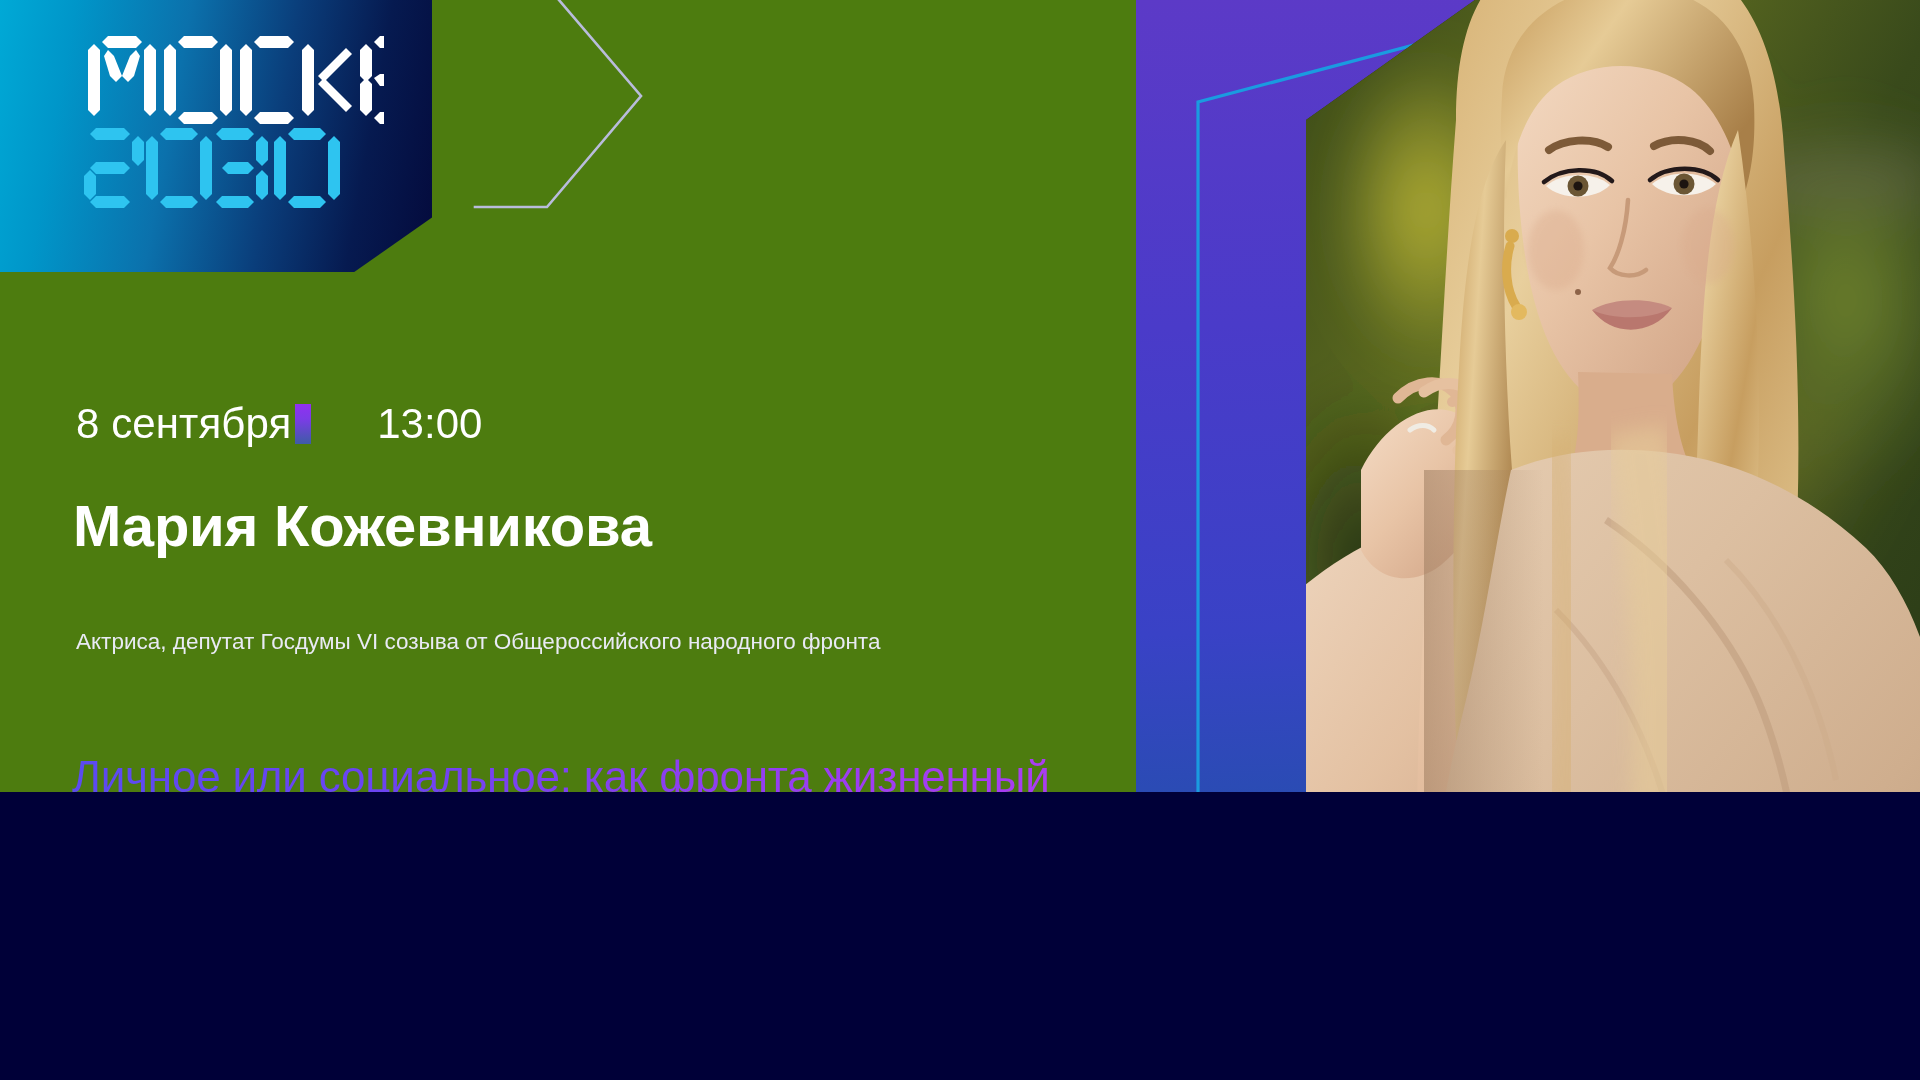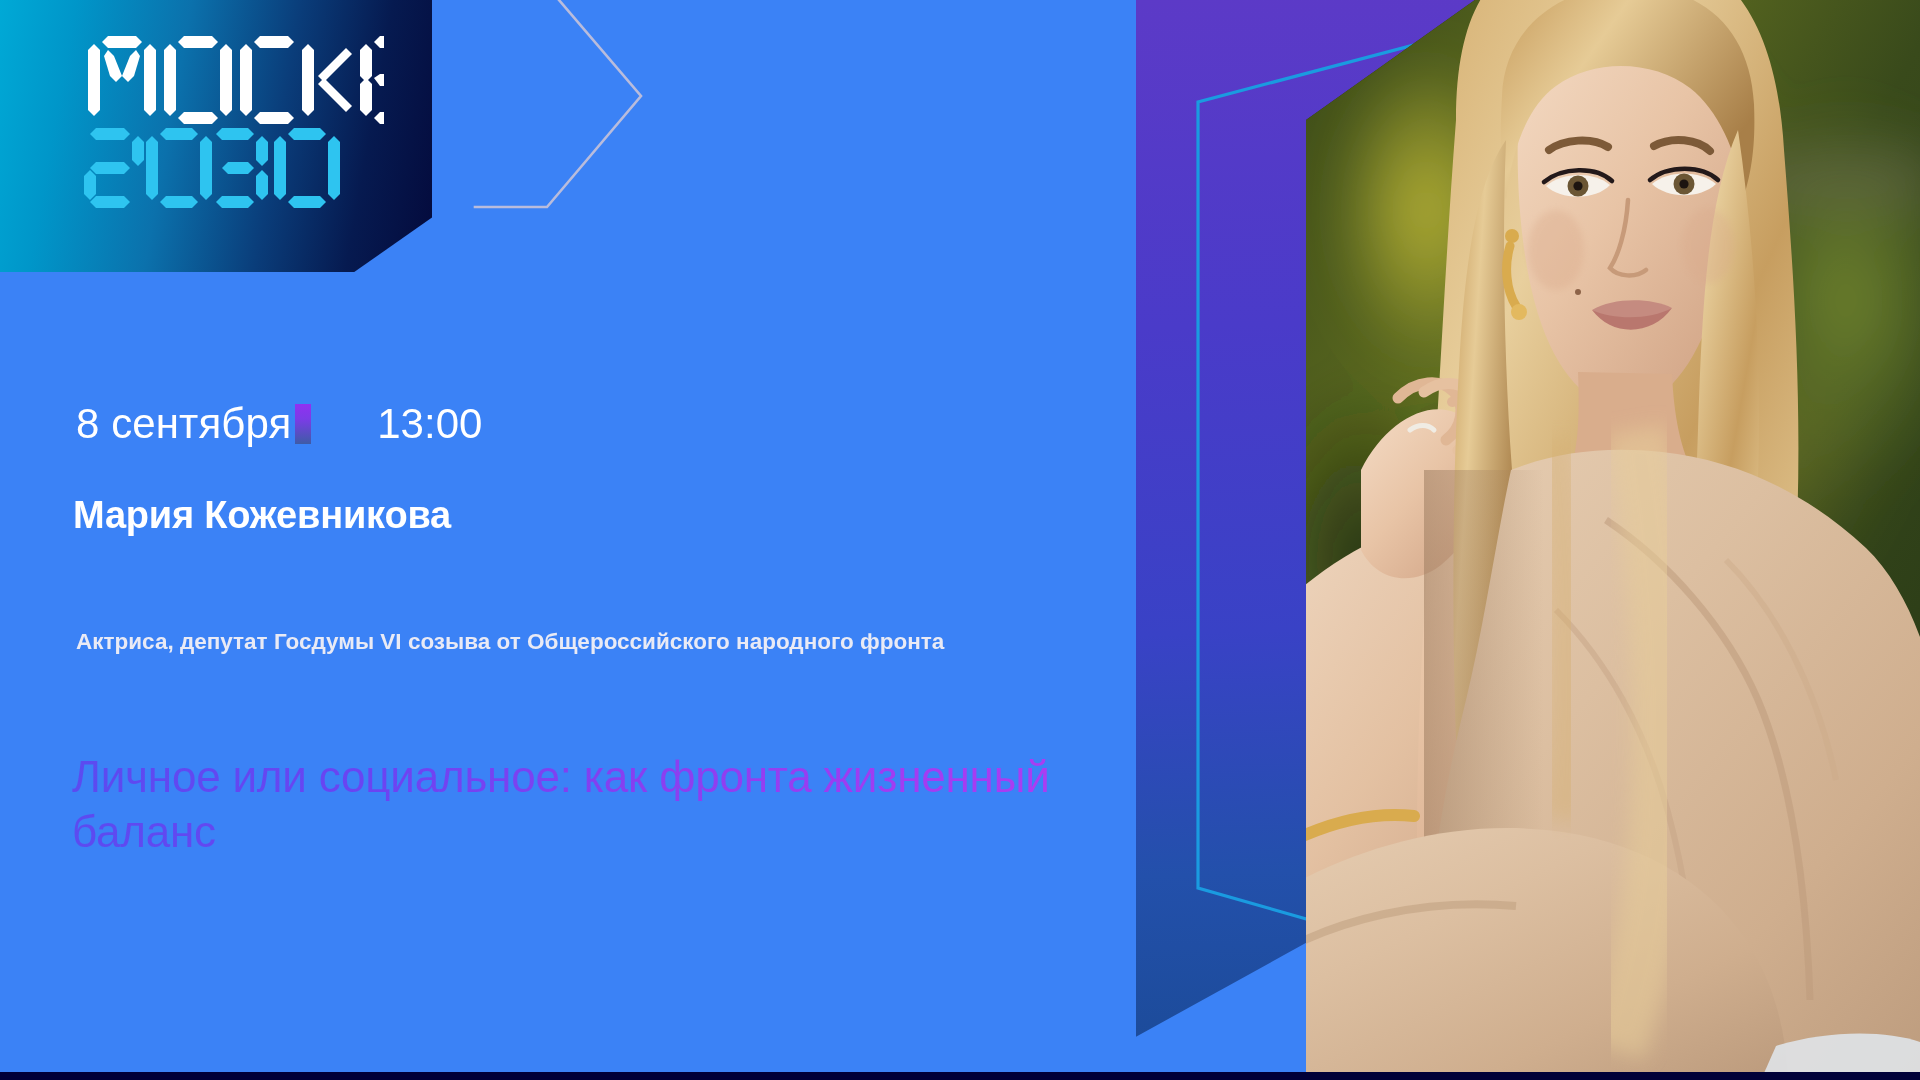--- a/index.html
+++ b/index.html
@@ -3,21 +3,21 @@
 <meta charset="utf-8">
 <title>Москва 2030 — Мария Кожевникова</title>
 <style>
   html,body{margin:0;padding:0;}
   body{
     width:1920px;height:1080px;overflow:hidden;
     background:#000038;
     font-family:"Liberation Sans","DejaVu Sans",sans-serif;
     position:relative;
   }
-  .stage{position:absolute;inset:0;width:1920px;height:1072px;overflow:hidden;background:#3b82f6;}
+  .stage{position:absolute;inset:0;width:1920px;height:792px;overflow:hidden;background:#4d7c0f;}
 
   
   .panel-purple{
     position:absolute;left:1136px;top:0;width:540px;height:1080px;
     background:linear-gradient(175deg,#5b3bc6 0%,#4c3ac7 28%,#3b41c4 55%,#2352a8 78%,#1b4a94 100%);
     clip-path:polygon(0 0, 100% 0, 100% 0, 62% 86.5%, 0 86.5%, 0 100%);
     -webkit-clip-path:polygon(0 0, 100% 0, 100% 0, 62% 86.5%, 0 86.5%, 0 100%);
   }
   .panel-purple-inner{
     position:absolute;left:1136px;top:0;width:430px;height:1080px;
@@ -61,26 +61,26 @@
   }
   .meta-sep{
     width:16px;height:40px;margin-left:4px;margin-right:66px;
     background:linear-gradient(180deg,#9130f2 0%,#7b3ce6 38%,#3e5ca6 100%);
     flex:0 0 auto;
   }
   .meta-time{font-size:42px;line-height:1;color:#ffffff;font-weight:400;white-space:nowrap;}
 
   .speaker-name{
     position:absolute;top:495px;left:-3px;
-    font-size:38px;line-height:1.08;color:#ffffff;font-weight:700;letter-spacing:-.2px;white-space:nowrap;
+    font-size:58px;line-height:1.08;color:#ffffff;font-weight:700;letter-spacing:-.2px;white-space:nowrap;
   }
 
   .speaker-role{
     position:absolute;top:627px;left:0;width:1010px;
-    font-size:22.5px;line-height:1.33;color:#e9eaf5;font-weight:700;letter-spacing:0px;
+    font-size:22.5px;line-height:1.33;color:#e9eaf5;font-weight:400;letter-spacing:0px;
   }
 
   .topic{
     position:absolute;top:750px;left:-4px;width:1060px;
     font-size:44px;line-height:1.24;font-weight:400;letter-spacing:-.2px;
     background:linear-gradient(100deg,#5b4bf0 0%,#6a44f2 28%,#8b3ff0 56%,#a23cf2 78%,#b03df2 100%);
     -webkit-background-clip:text;background-clip:text;
     color:transparent;-webkit-text-fill-color:transparent;
   }
 </style>

